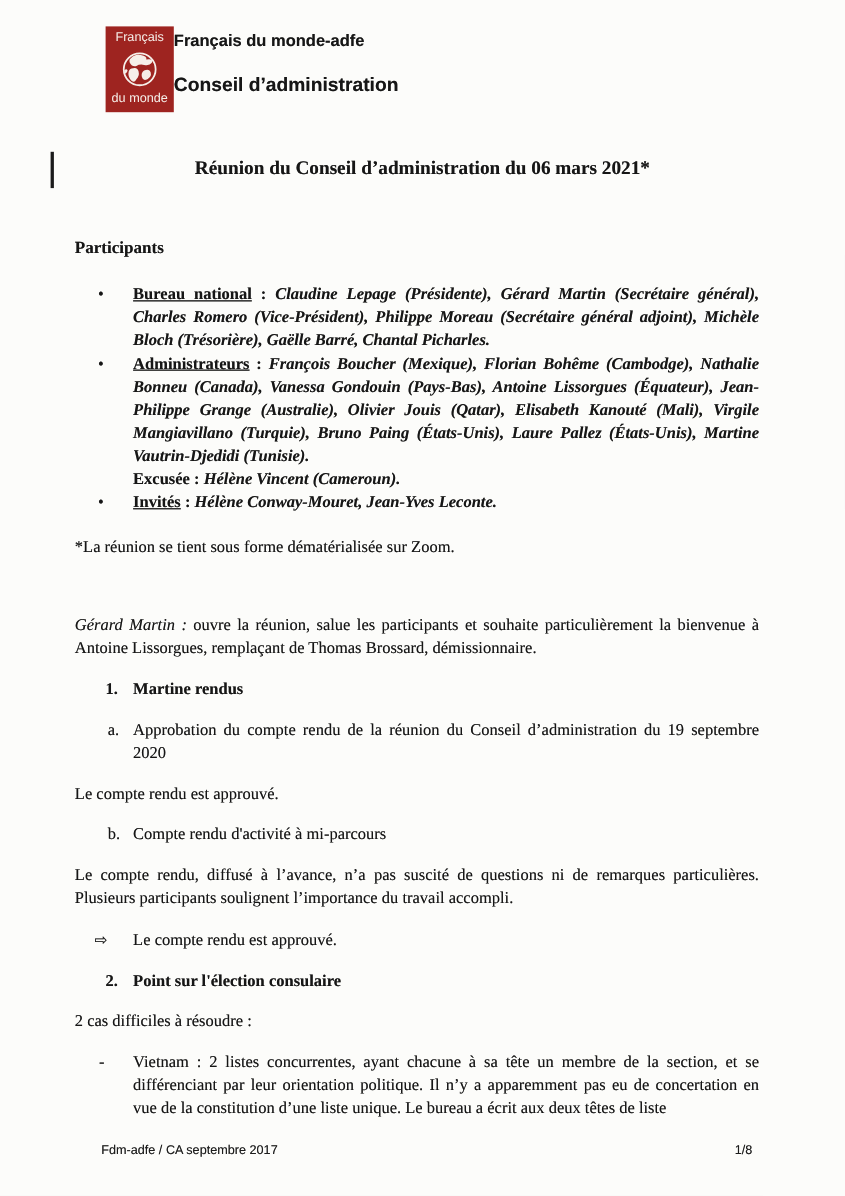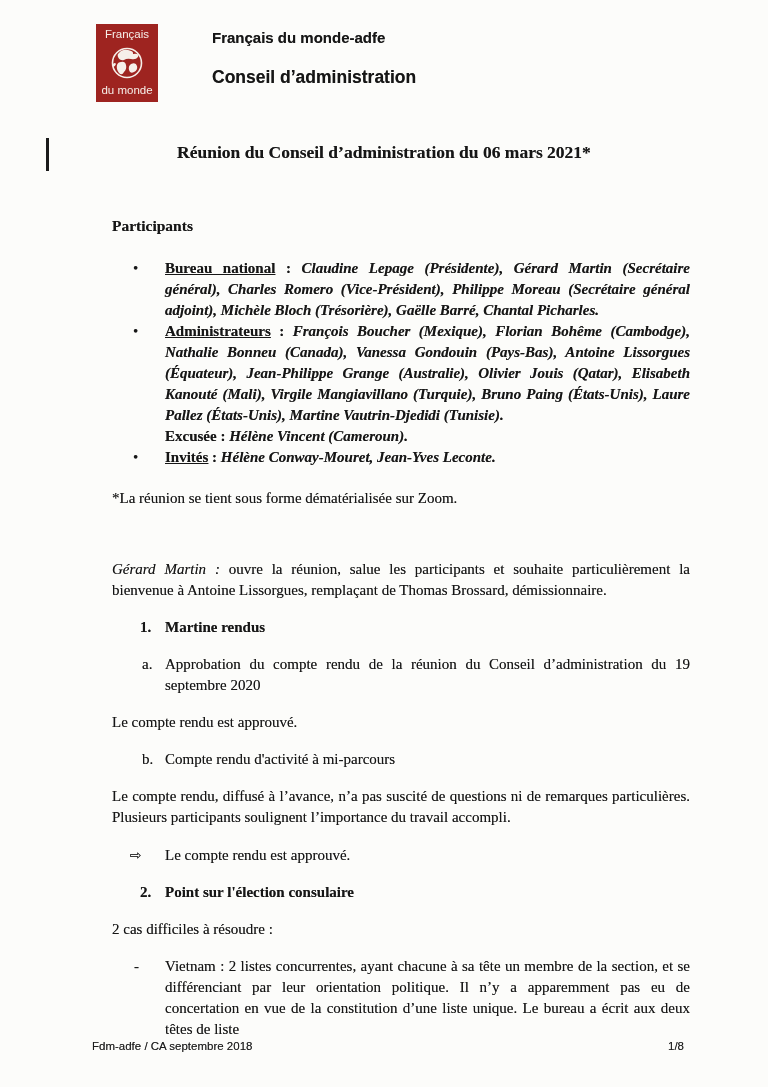--- a/index.html
+++ b/index.html
@@ -4,38 +4,38 @@
 <style>
   html,body{margin:0;padding:0;}
   body{background:#f2f2ef;font-family:"Liberation Serif","DejaVu Serif",serif;}
   .page{
     position:relative;width:768px;height:1087px;background:#fcfcfa;
     overflow:hidden;color:#161616;margin:0 auto;
     text-shadow:0 0 .5px rgba(20,20,20,.55);
   }
   .sans{font-family:"Liberation Sans","DejaVu Sans",sans-serif;}
   
-  .doc-header{display:flex;align-items:flex-start;gap:14px;padding:24px 0 0 96px;}
+  .doc-header{display:flex;align-items:flex-start;gap:0;padding:24px 0 0 96px;}
   .logo{
     width:62px;height:78px;background:#9e2420;color:#f6efe9;
     display:flex;flex-direction:column;align-items:center;justify-content:space-between;
     padding:5px 2px 6px;box-sizing:border-box;
     font-family:"Liberation Sans","DejaVu Sans",sans-serif;font-size:11.5px;line-height:1;
     text-shadow:none;
   }
   .logo .globe{width:40px;height:38px;margin:-1px 0;}
-  .header-text{padding-top:6px;margin-left:40px;}
+  .header-text{padding-top:6px;}
   .header-org{font-weight:bold;font-size:15px;line-height:1;}
   .header-dept{font-weight:bold;font-size:17.5px;line-height:1;margin-top:24px;text-align:right;}
   
   .title-row{position:relative;margin-top:40px;}
   .cursor-mark{position:absolute;left:46px;top:-4px;width:3px;height:33px;background:#1b1b1b;}
   .doc-title{text-align:center;font-weight:bold;font-size:17.5px;padding:0 60px;font-family:Liberation Serif, serif;}
   
-  .content{padding:0 78px 0 112px;font-size:15px;line-height:21px;}
+  .content{padding:0 78px 0 68px;font-size:15px;line-height:21px;}
   .participants-heading{font-weight:bold;font-size:15.5px;margin-top:52px;}
   .blist{margin-top:22px;}
   .li{display:flex;}
   .li-marker{flex:0 0 53px;padding-left:21px;box-sizing:border-box;}
   .li-body{flex:1;text-align:justify;font-weight:bold;}
   .u{text-decoration:underline;}
   .it{font-style:italic;}
   .para{margin-top:16px;text-align:justify;}
   .note{margin-top:20px;}
   .opening{margin-top:50px;}
@@ -158,17 +158,17 @@
     <div class="para">2 cas difficiles à résoudre :</div>
 
     <div class="dash-item">
       <span class="dash-marker">-</span>
       <span class="dash-body">Vietnam : 2 listes concurrentes, ayant chacune à sa tête un membre de la section, et se différenciant par leur orientation politique. Il n’y a apparemment pas eu de concertation en vue de la constitution d’une liste unique. Le bureau a écrit aux deux têtes de liste</span>
     </div>
 
   </div>
 
   <div class="doc-footer">
-    <span>Fdm-adfe / CA septembre 2018</span>
+    <span>Fdm-adfe / CA septembre 2017</span>
     <span>1/8</span>
   </div>
 
 </div>
 
 </body></html>

